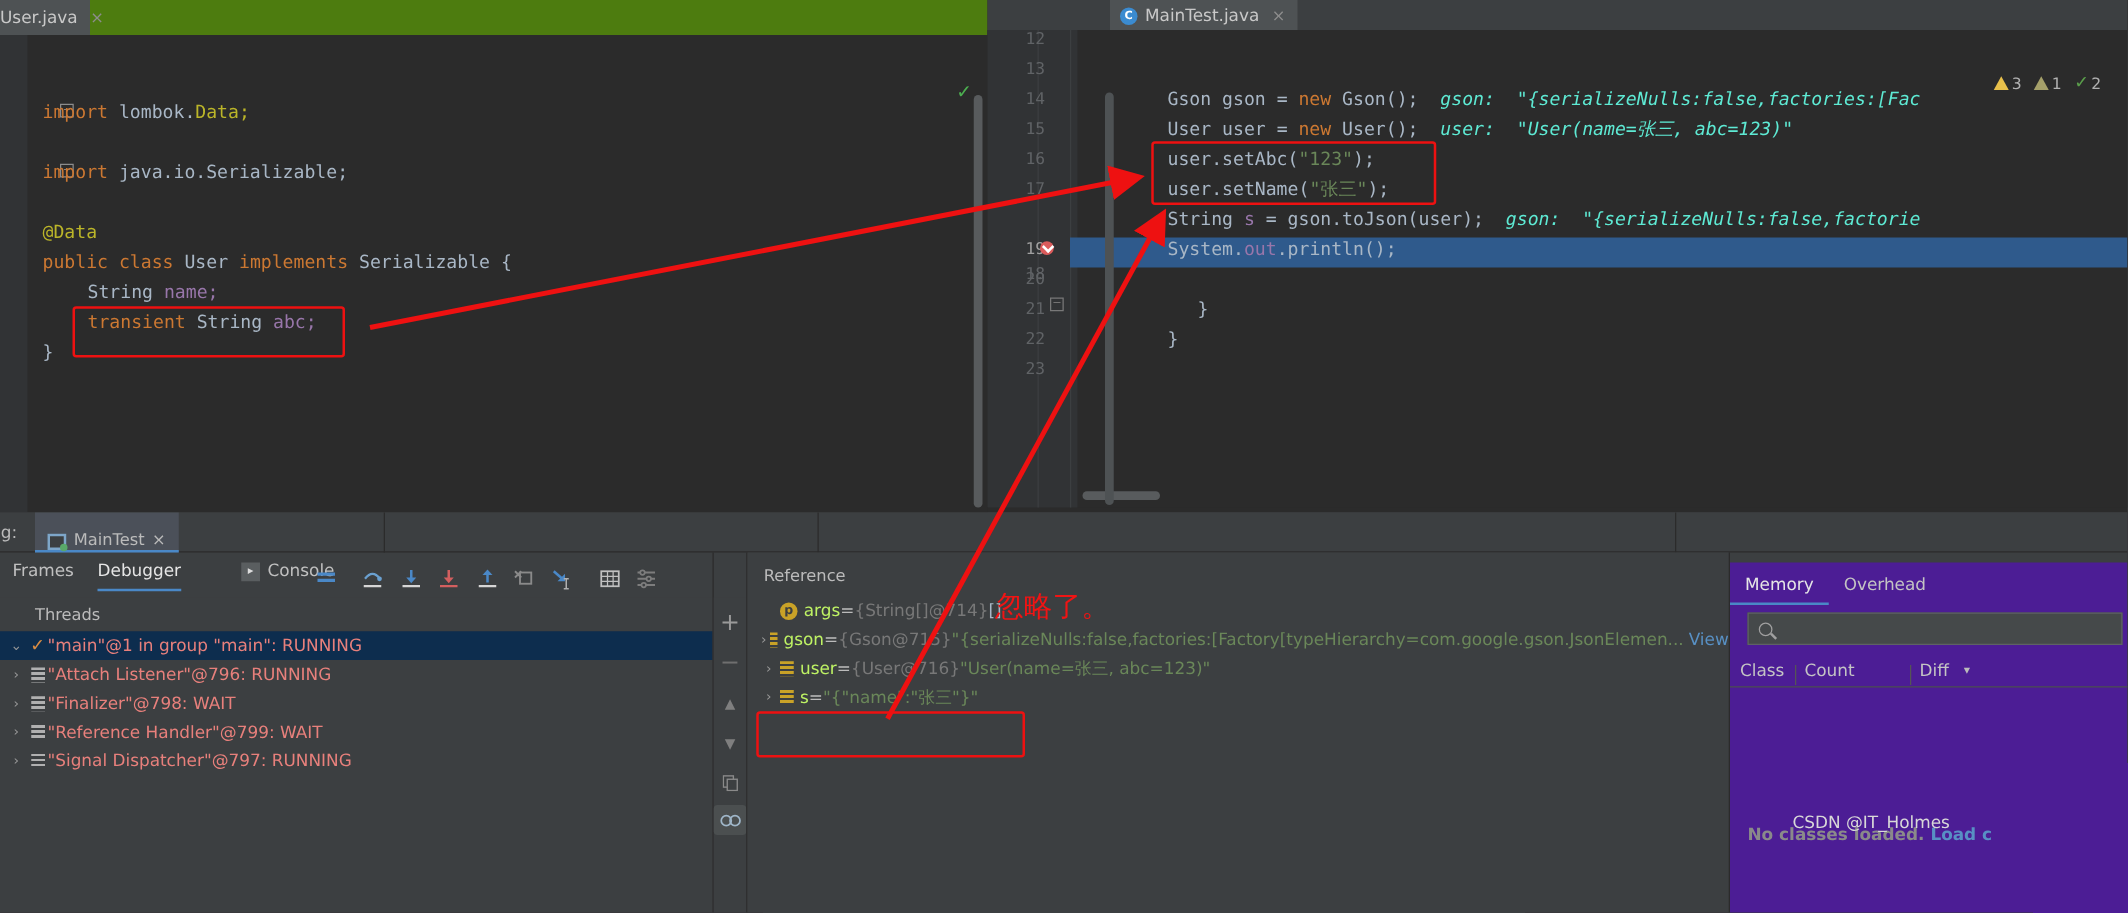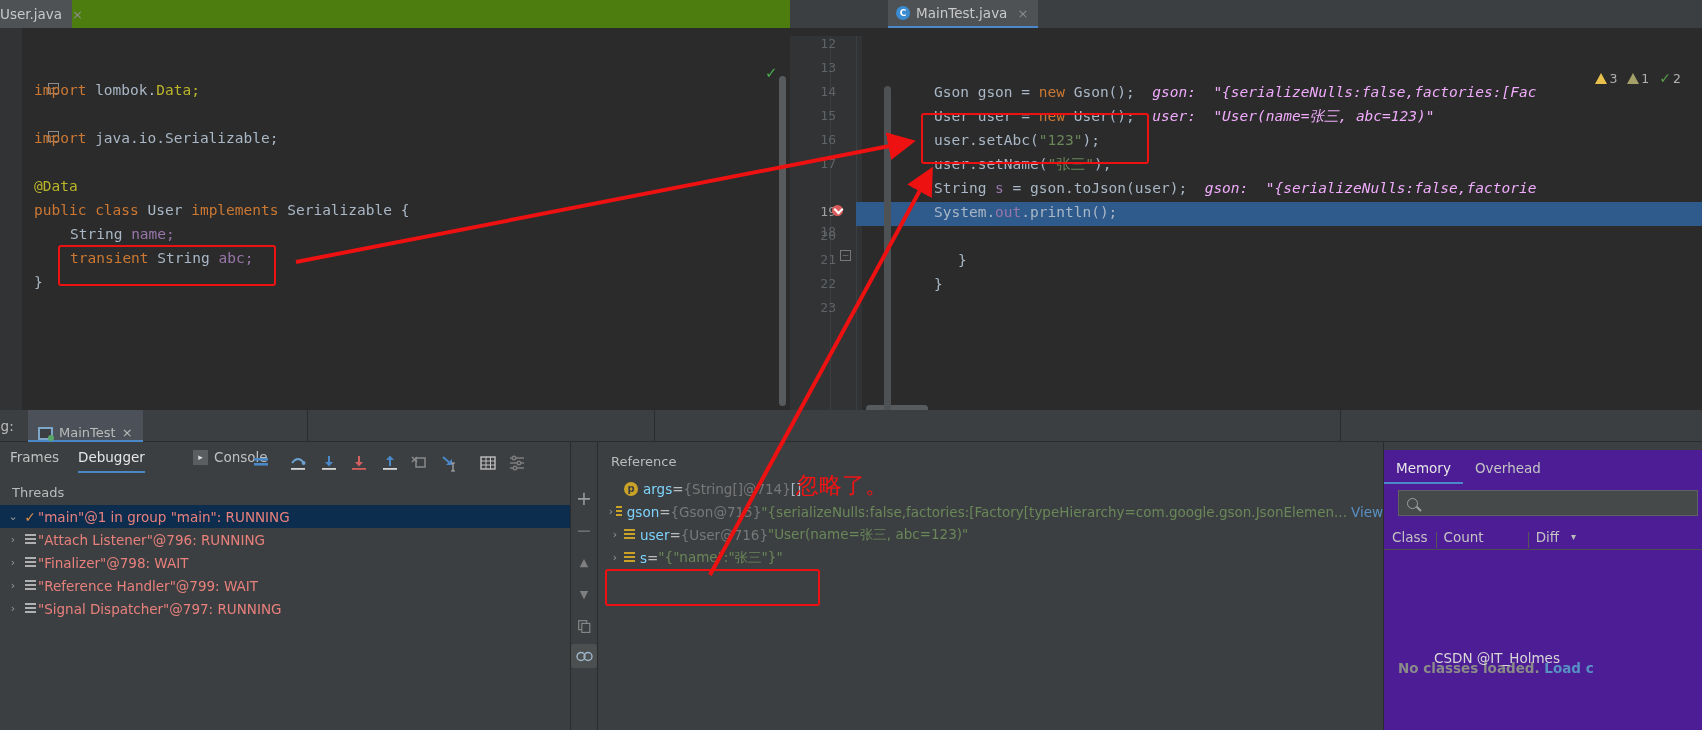--- a/index.html
+++ b/index.html
@@ -39,41 +39,41 @@
     font-family:"DejaVu Sans Mono","Liberation Mono",monospace;font-size:14.5px;line-height:24px;}
   .cl{position:absolute;left:8px;white-space:pre;}
   .fold{position:absolute;left:22px;width:11px;height:11px;border:1px solid #8c8c8c;color:#8c8c8c;
         font-size:9px;line-height:9px;text-align:center;background:#2b2b2b;}
   .check-ok{position:absolute;left:765px;top:36px;color:#4caf50;font-size:15px;font-weight:bold;}
 
   
   .ed-divider{position:absolute;left:788px;top:28px;width:2px;height:382px;background:#2b2b2b;}
 
   
-  .ed-right{position:absolute;left:790px;top:36px;width:912px;height:382px;background:#2b2b2b;}
+  .ed-right{position:absolute;left:790px;top:24px;width:912px;height:382px;background:#2b2b2b;}
   .gut-r-bg{position:absolute;left:0;top:0;width:72px;height:382px;background:#313335;}
   .linenos{position:absolute;left:0;top:0;width:60px;
     font-family:"DejaVu Sans Mono","Liberation Mono",monospace;font-size:13px;line-height:24px;
     color:#606366;text-align:right;}
   .ln{position:absolute;right:14px;}
   .code-right{position:absolute;left:72px;top:0;right:0;bottom:0;
     font-family:"DejaVu Sans Mono","Liberation Mono",monospace;font-size:14.5px;line-height:24px;}
   .cr{position:absolute;left:72px;white-space:pre;}
   .hl-row{position:absolute;left:66px;right:0;height:24px;background:#2f5a8c;}
   .vgline{position:absolute;left:40px;top:0;width:1px;height:382px;background:#3c3f41;}
   .vgline2{position:absolute;left:66px;top:0;width:1px;height:382px;background:#3c3f41;}
 
   
   .kw{color:#cc7832;}
   .str{color:#6a8759;}
   .cls{color:#a9b7c6;}
   .fld{color:#9876aa;}
   .ann{color:#bbb529;}
   .plain{color:#a9b7c6;}
-  .hint{color:#f0abfc;font-style:italic;}
+  .hint{color:#5eead4;font-style:italic;}
 
   
   .inspect{position:absolute;right:14px;top:34px;display:flex;align-items:center;gap:3px;font-size:13px;}
   .insp-item{display:flex;align-items:center;gap:2px;margin-right:7px;}
   .tri{width:0;height:0;border-left:6px solid transparent;border-right:6px solid transparent;}
   .tri.warn{border-bottom:11px solid #e8c04b;}
   .tri.weak{border-bottom:11px solid #a5a06a;}
   .insp-num{color:#b0b0b0;font-size:12.5px;}
   .grn-chk{color:#5a9e4b;font-size:14px;font-weight:bold;}
 
@@ -103,21 +103,21 @@
   .dw-split3{position:absolute;left:1340px;top:0;width:1px;height:32px;background:#2b2b2b;}
 
   
   .dbg-bar{position:absolute;left:0;top:32px;width:570px;height:36px;}
   .dbg-tab{position:absolute;top:7px;font-size:13.5px;color:#c0c0c0;padding-bottom:6px;}
   .dbg-tab.sel{color:#e6e6e6;border-bottom:2px solid #4a88c7;}
   .tb-ico{position:absolute;top:12px;width:18px;height:18px;}
 
   
   .threads-pane{position:absolute;left:0;top:68px;width:570px;height:252px;background:#3c3f41;}
-  .pane-title{font-size:13px;color:#bbbbbb;padding:7px 0 5px 12px;}
+  .pane-title{font-size:13px;color:#bbbbbb;padding:7px 0 5px 12px;margin-left:16px;}
   .thr-row{position:relative;height:23px;display:flex;align-items:center;font-size:13.5px;padding-left:4px;}
   .thr-row.selected{background:#0d2d4e;}
   .chev{width:18px;text-align:center;color:#999;font-size:11px;}
   .thr-ico{width:16px;display:flex;justify-content:center;}
   .stack-ico{width:11px;height:12px;display:inline-block;
     background:repeating-linear-gradient(to bottom,#b0b0b0 0,#b0b0b0 2px,#3c3f41 2px,#3c3f41 4px);}
   .ok-ico{color:#d98c43;font-size:14px;font-weight:bold;}
   .thr-name{color:#e8807c;}
   .frame-row{height:23px;display:flex;align-items:center;font-size:13.5px;padding-left:46px;color:#e8807c;}
 
@@ -126,21 +126,21 @@
   .vt-btn{position:absolute;left:0;width:26px;height:24px;display:flex;align-items:center;justify-content:center;color:#9a9a9a;}
   .vsplit2{position:absolute;left:597px;top:32px;width:1px;height:288px;background:#2b2b2b;}
 
   .vars-pane{position:absolute;left:598px;top:32px;width:785px;height:288px;background:#3c3f41;}
   .vars-title{font-size:13px;color:#bbbbbb;padding:12px 0 8px 13px;}
   .var-row{height:23px;display:flex;align-items:center;font-size:13.5px;padding-left:8px;white-space:nowrap;}
   .var-ico-obj{width:11px;height:12px;margin-right:5px;display:inline-block;
     background:repeating-linear-gradient(to bottom,#c9a227 0,#c9a227 2px,#3c3f41 2px,#3c3f41 4px);}
   .var-ico-p{width:14px;height:14px;margin-right:5px;border-radius:50%;background:#c9a227;
     color:#3c3f41;font-size:10px;font-weight:bold;display:inline-flex;align-items:center;justify-content:center;}
-  .v-name{color:#7dd3fc;}
+  .v-name{color:#bef264;}
   .v-eq{color:#bbbbbb;}
   .v-type{color:#787878;}
   .v-val{color:#6a8759;}
   .v-link{color:#5890c4;}
 
   .vsplit3{position:absolute;left:1383px;top:32px;width:1px;height:288px;background:#2b2b2b;}
   .mem-pane{position:absolute;left:1384px;top:40px;width:318px;height:288px;background:#4c1d95;}
   .mem-tabs{position:absolute;left:0;top:6px;width:318px;height:28px;display:flex;gap:0;}
   .mem-tab{font-size:13.5px;color:#c4c4c4;padding:4px 12px 6px 12px;}
   .mem-tab.sel{border-bottom:2px solid #4a88c7;color:#e6e6e6;}

